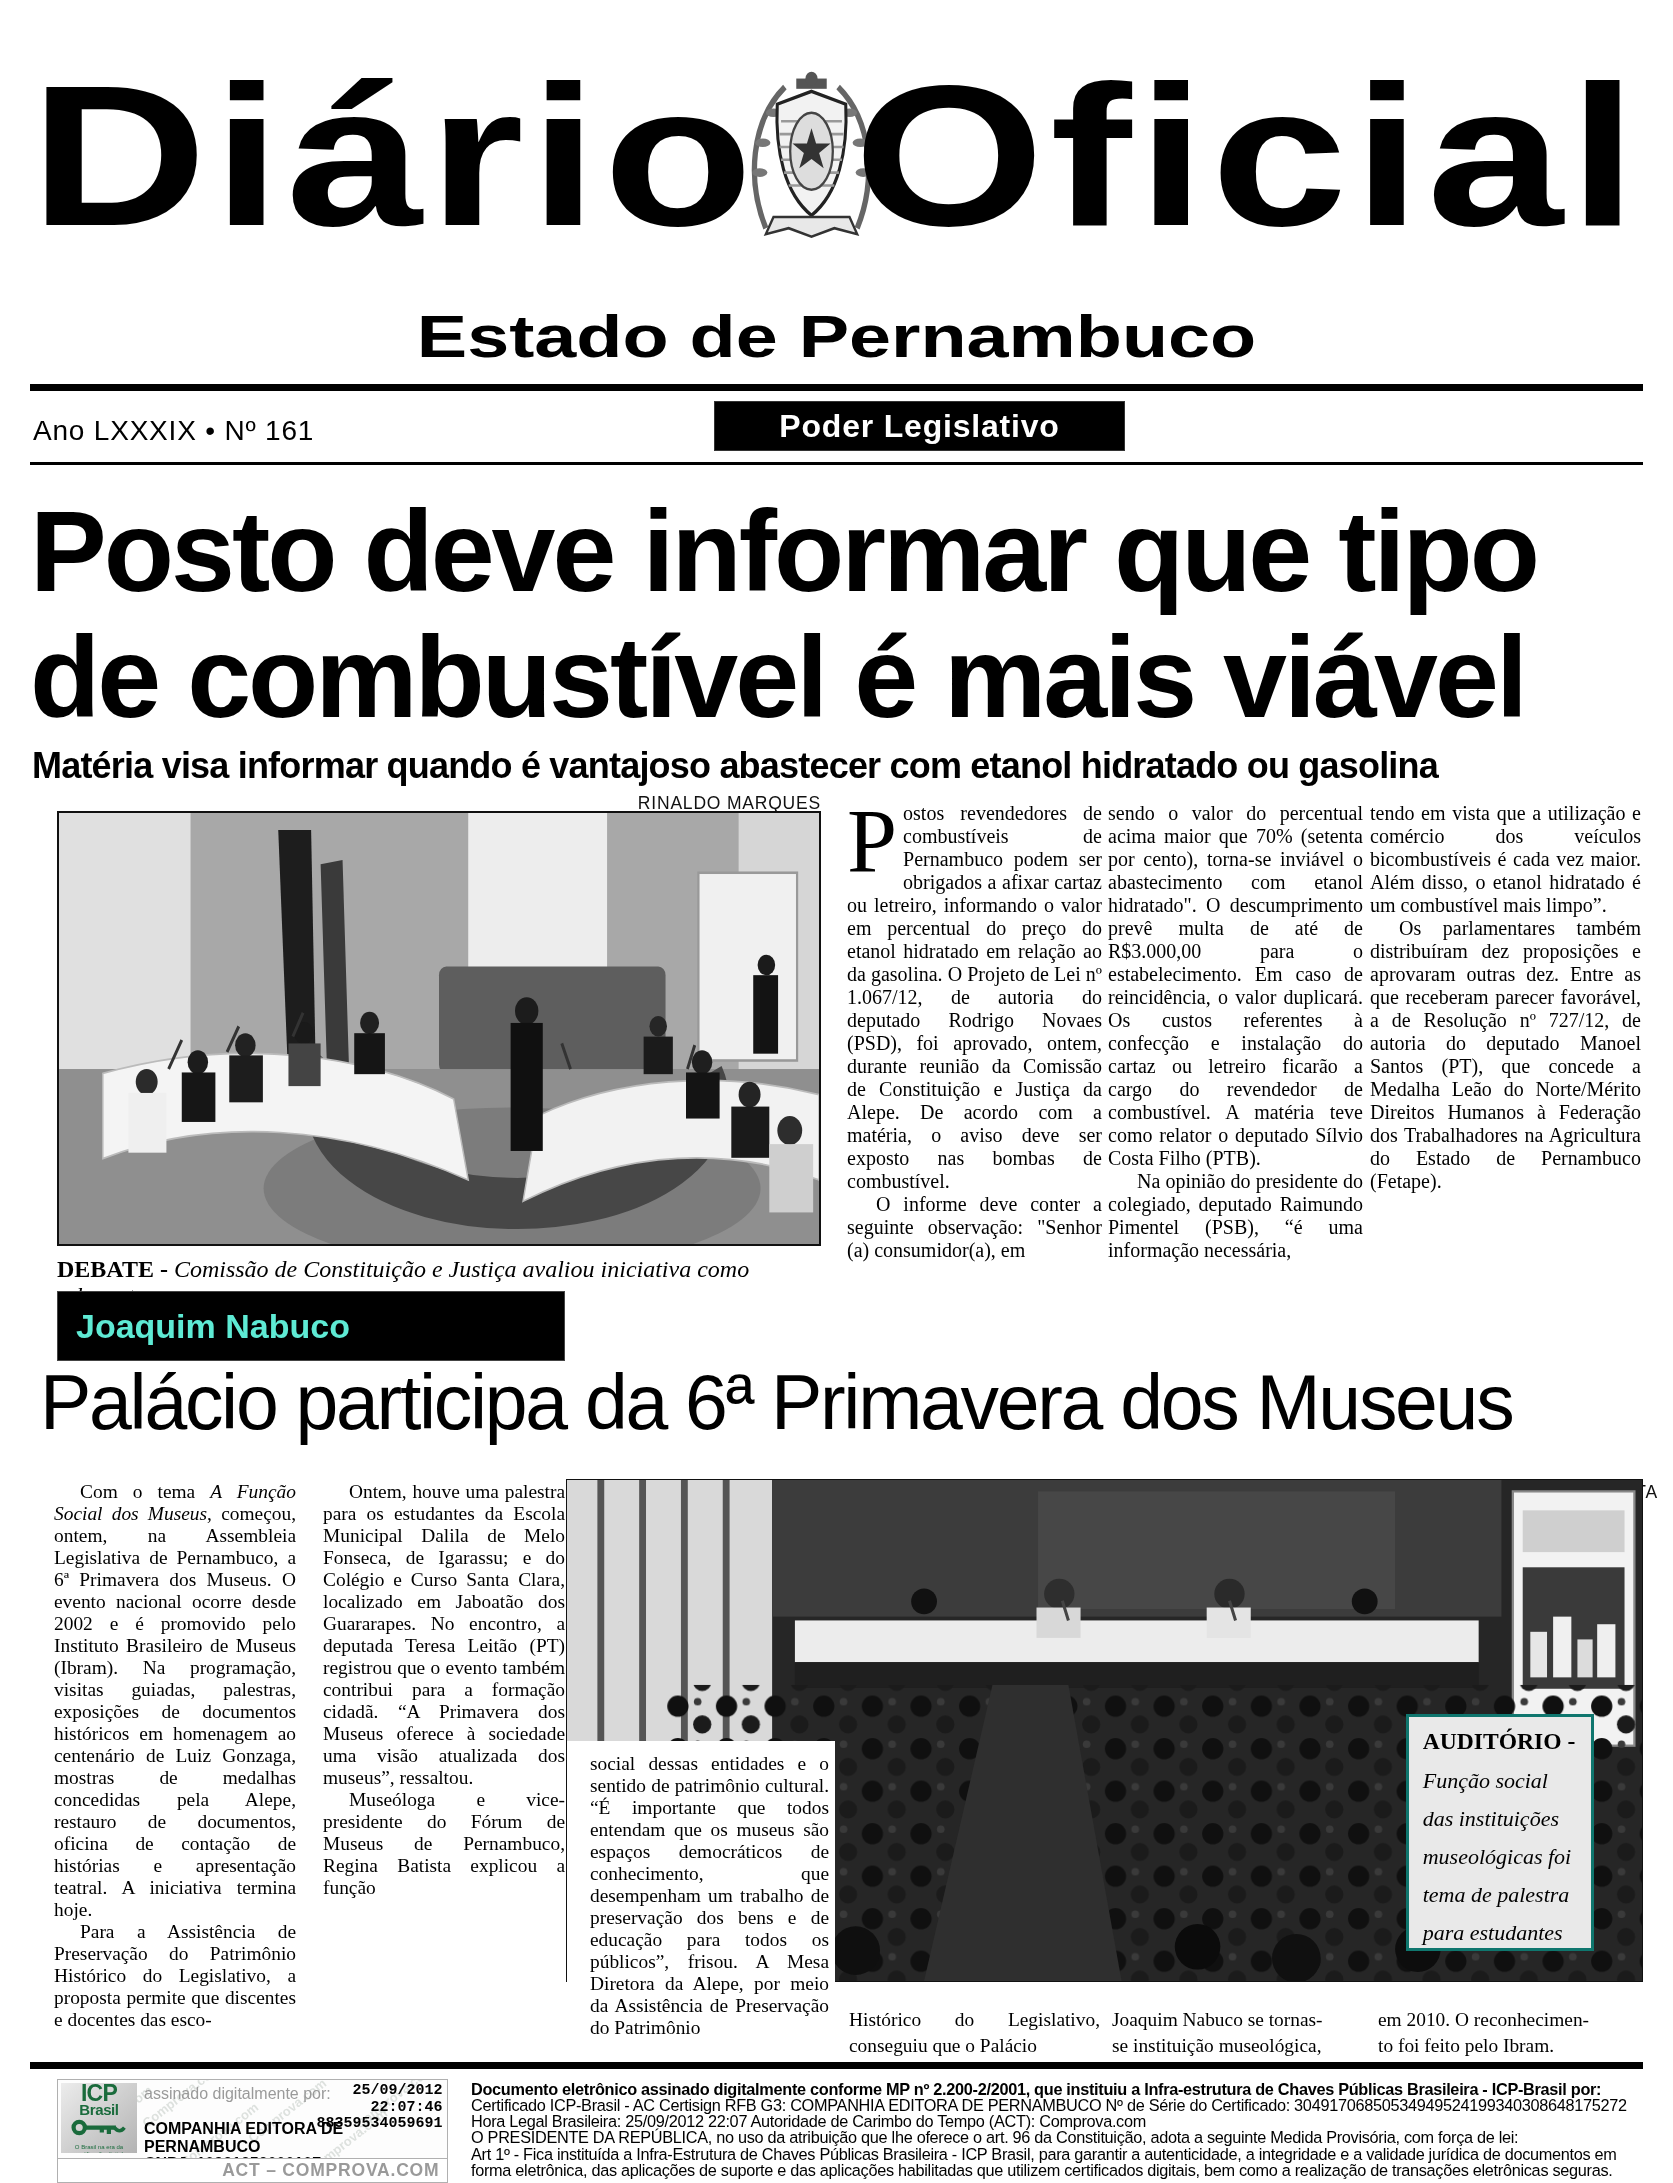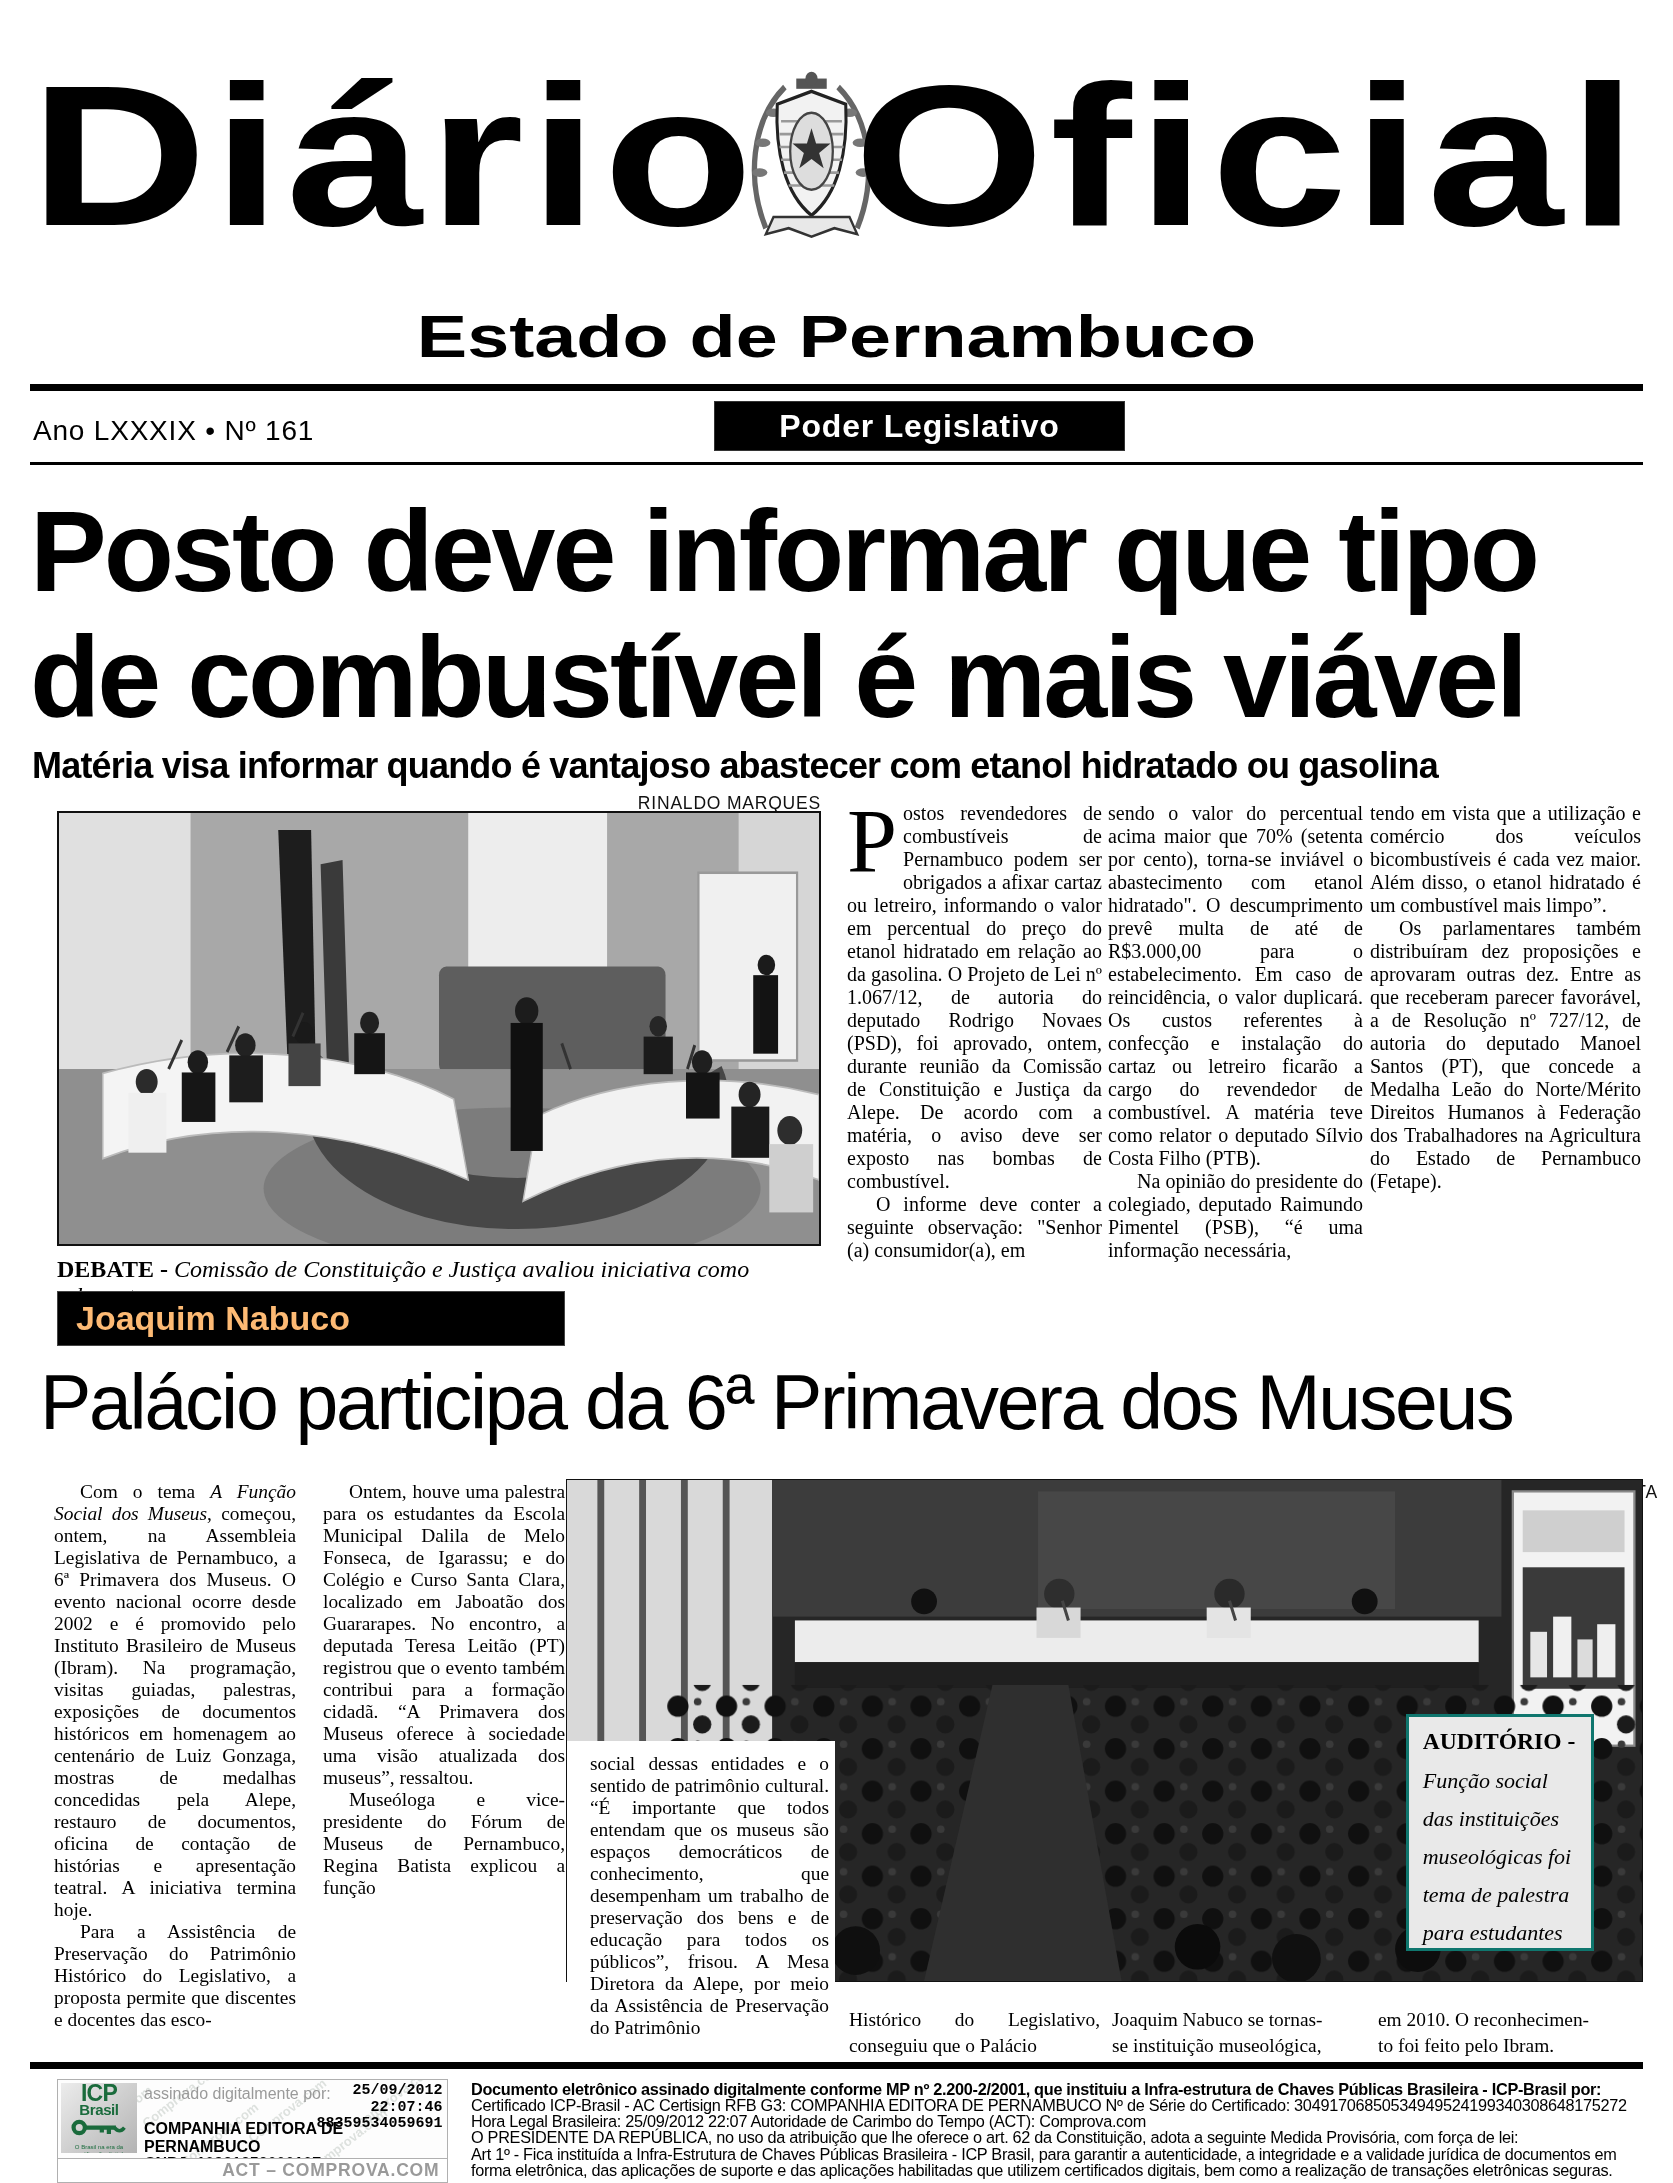--- a/index.html
+++ b/index.html
@@ -51,21 +51,21 @@
 
   .bodycol{font-size:20px;line-height:23px;text-align:justify;overflow:hidden;}
   .bodycol p{margin:0;}
   .bodycol p.indent{text-indent:29px;}
   #s1c1{left:817px;top:11.4px;width:255px;height:470px;}
   #s1c2{left:1078px;top:11.4px;width:255px;height:470px;}
   #s1c3{left:1340px;top:11.4px;width:271px;height:470px;}
   .dropcap{float:left;font-size:90px;line-height:70px;padding:4.6px 6px 0 0;font-weight:normal;}
 
   
-  #kicker2{top:1291px;left:57px;width:508px;height:55px;background:#000;color:#fdba74;
+  #kicker2{top:1291px;left:57px;width:508px;height:70px;background:#000;color:#5eead4;
      display:flex;align-items:center;font-family:"Liberation Sans",sans-serif;
      font-weight:bold;font-size:34px;padding-left:18px;box-sizing:border-box;
      border:1.5px solid #444;}
   #headline2{top:1358px;left:40px;width:1613px;font-family:"Liberation Sans",sans-serif;
      font-weight:normal;font-size:77px;letter-spacing:-2.3px;white-space:nowrap;}
   #credit2{left:46px;top:1450px;width:1612px;margin-top:32px;}
 
   #story2{top:1475px;left:30px;width:1613px;height:608px;}
   .bodycol2{font-size:19.4px;line-height:22px;text-align:justify;overflow:hidden;}
   .bodycol2 p{margin:0;}
@@ -329,19 +329,19 @@
           <div>CNPJ: 10921252000107</div>
         </div>
       </div>
       <div id="sig-act">ACT – COMPROVA.COM</div>
     </div>
 
     <div id="legal" class="abs">
       <div class="b">Documento eletrônico assinado digitalmente conforme MP nº 2.200-2/2001, que instituiu a Infra-estrutura de Chaves Públicas Brasileira - ICP-Brasil por:</div>
       <div>Certificado ICP-Brasil - AC Certisign RFB G3: COMPANHIA EDITORA DE PERNAMBUCO Nº de Série do Certificado: 30491706850534949524199340308648175272</div>
       <div>Hora Legal Brasileira: 25/09/2012 22:07 Autoridade de Carimbo do Tempo (ACT): Comprova.com</div>
-      <div>O PRESIDENTE DA REPÚBLICA, no uso da atribuição que lhe oferece o art. 62 da Constituição, adota a seguinte Medida Provisória, com força de lei:</div>
+      <div>O PRESIDENTE DA REPÚBLICA, no uso da atribuição que lhe oferece o art. 96 da Constituição, adota a seguinte Medida Provisória, com força de lei:</div>
       <div>Art 1º - Fica instituída a Infra-Estrutura de Chaves Públicas Brasileira - ICP Brasil, para garantir a autenticidade, a integridade e a validade jurídica de documentos em forma eletrônica, das aplicações de suporte e das aplicações habilitadas que utilizem certificados digitais, bem como a realização de transações eletrônicas seguras.</div>
     </div>
   </div>
 
 </div>
 
 
 </body></html>

